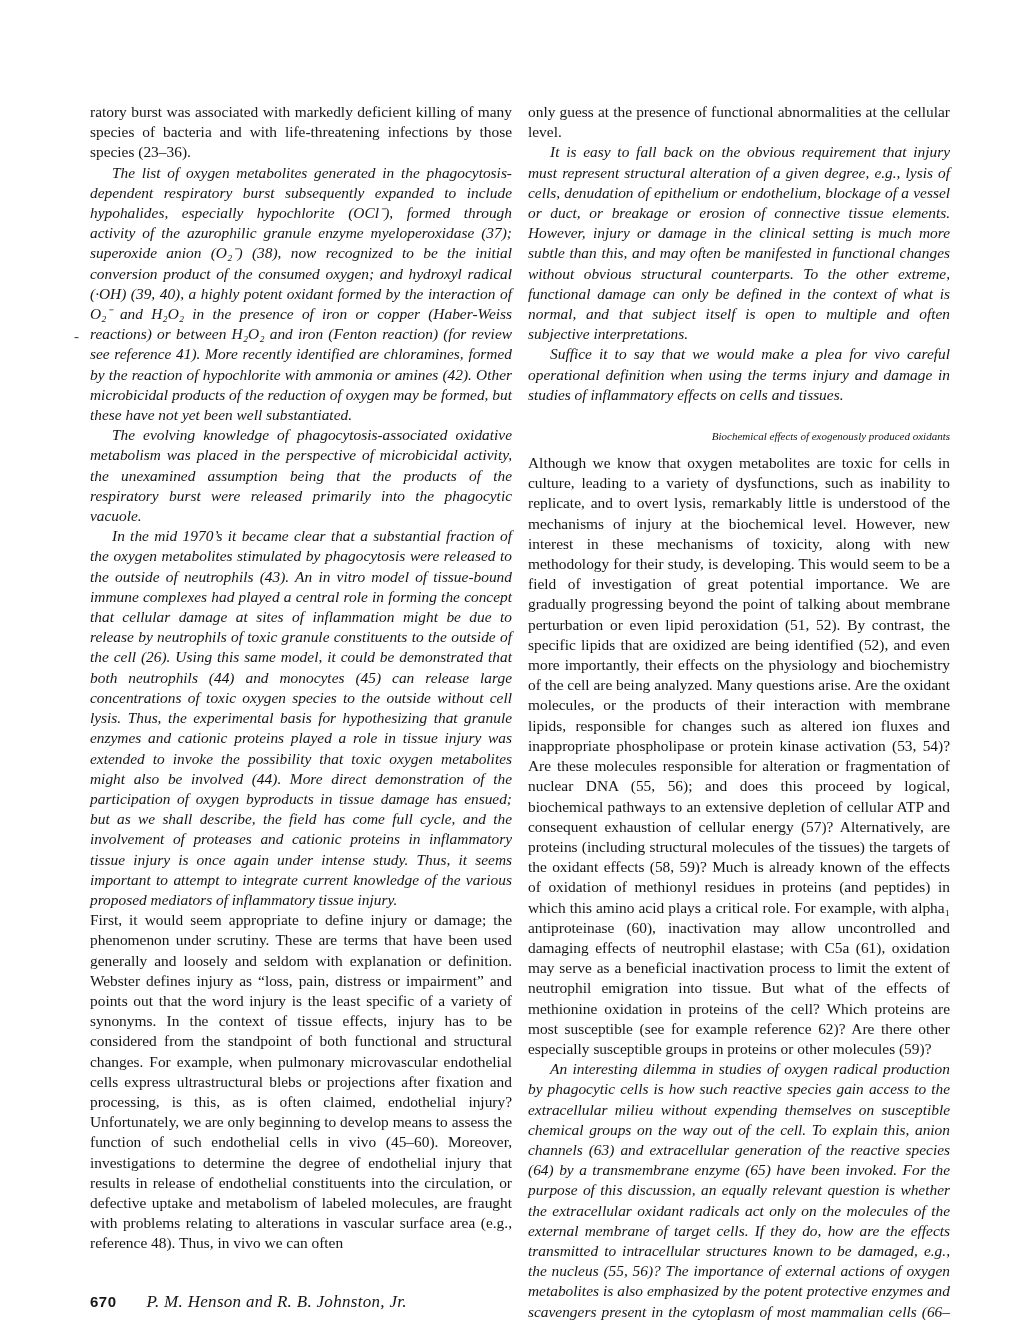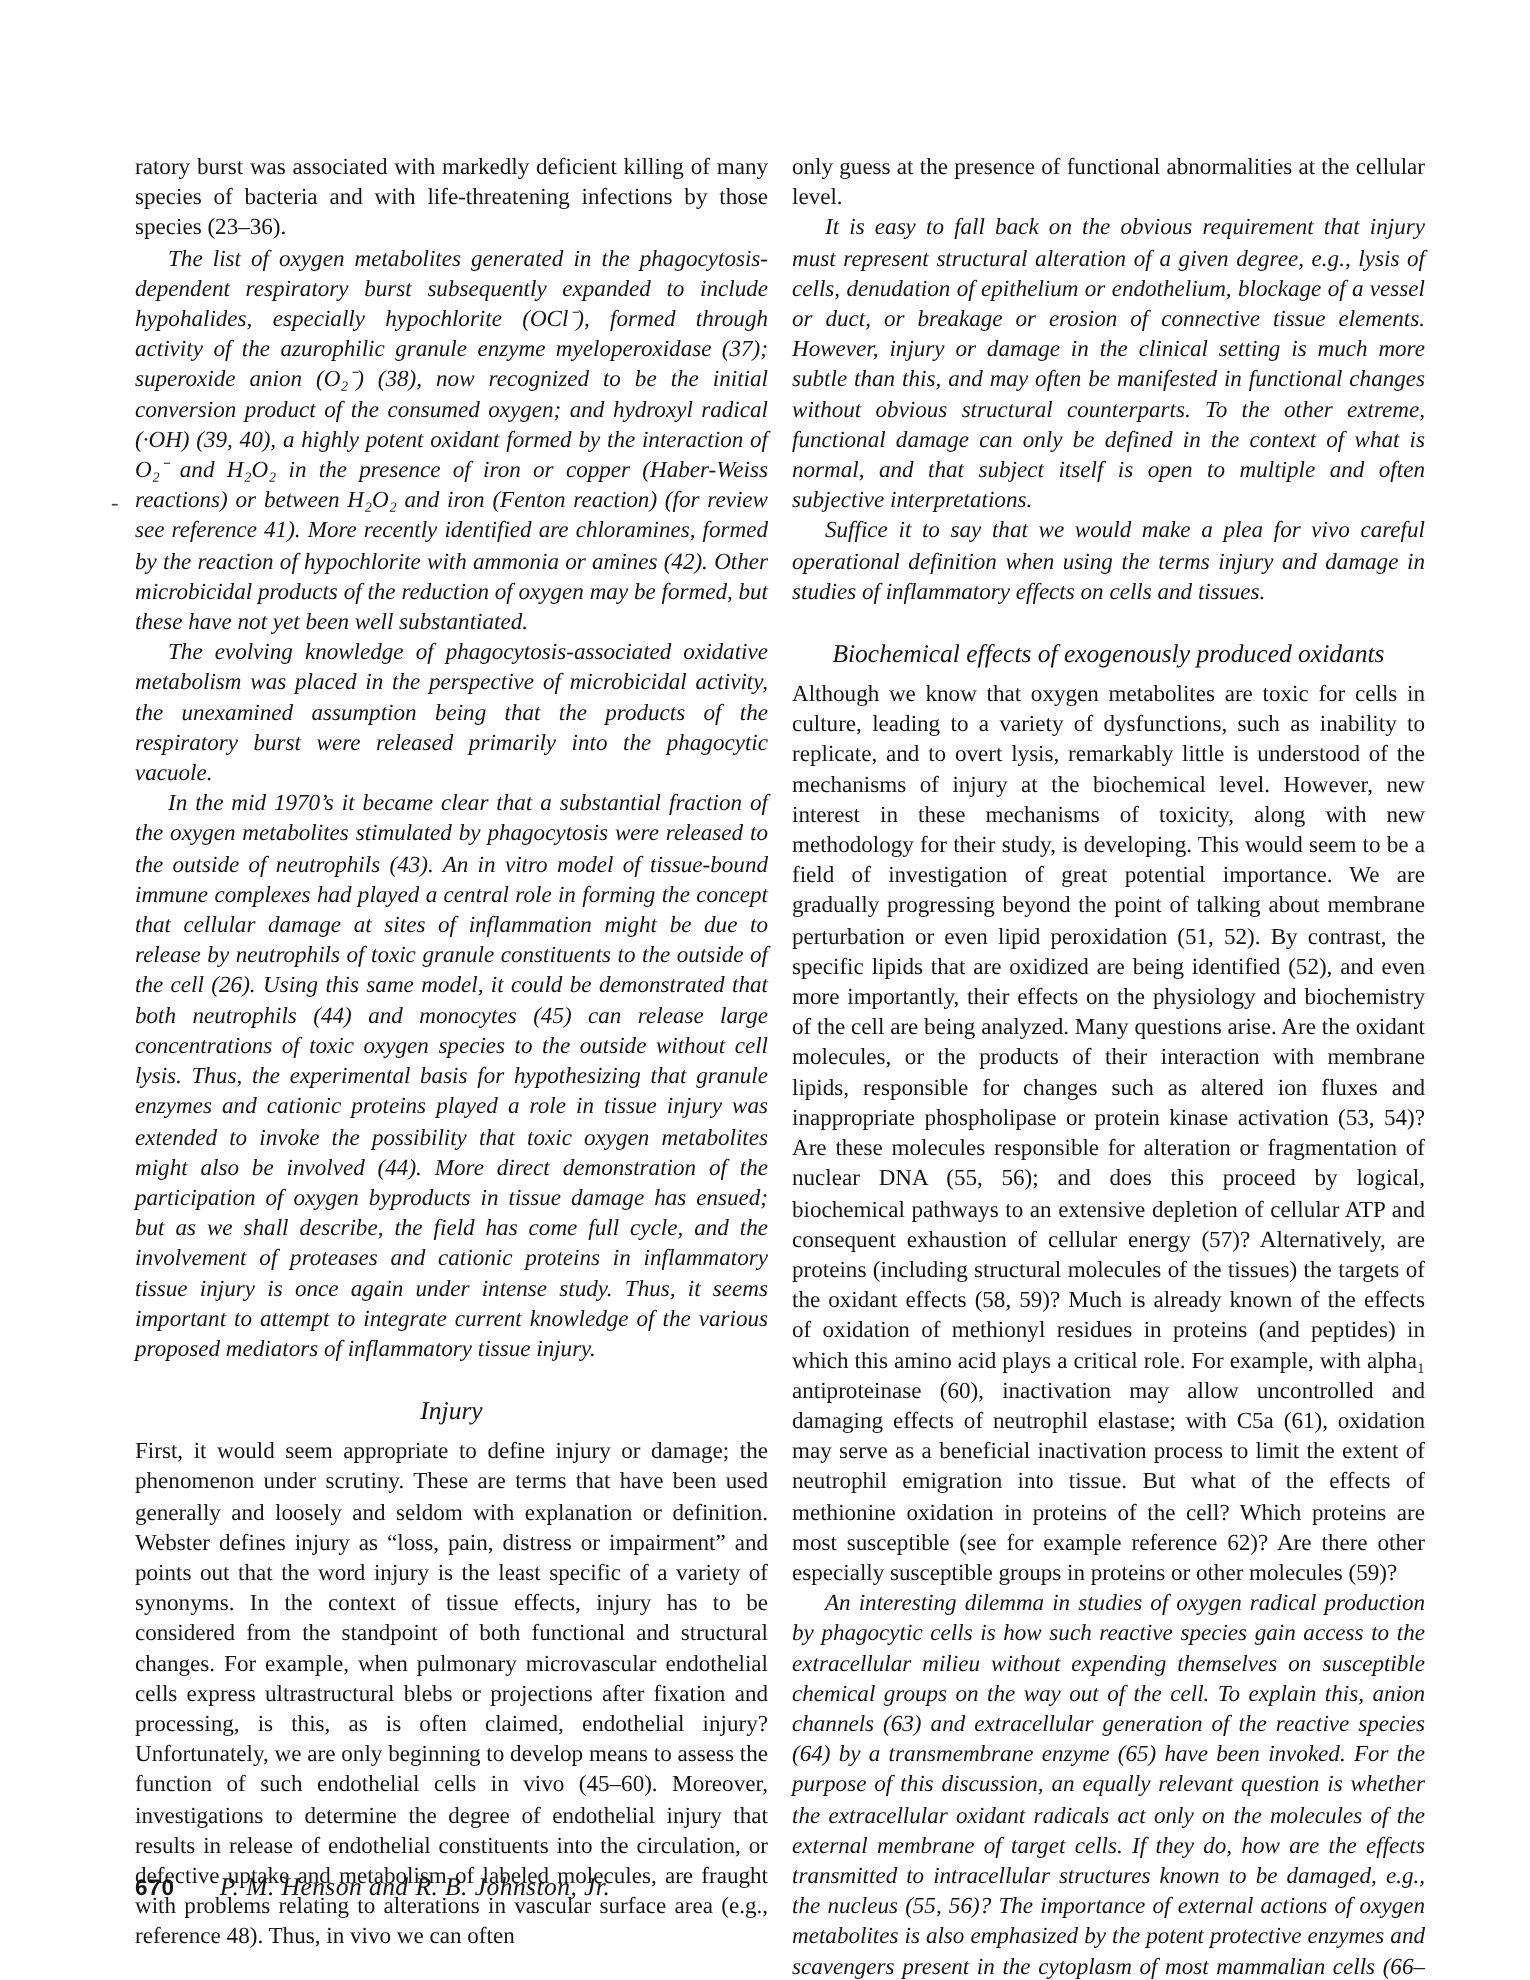--- a/index.html
+++ b/index.html
@@ -24,36 +24,36 @@
   .col {
     font-size: 15.4px;
     line-height: 20.2px;
     text-align: justify;
   }
   .para { margin: 0; }
   .para.indent { text-indent: 22px; font-style: italic; }
   .section-heading {
     font-style: italic;
     font-weight: normal;
-    font-size: 17px;
+    font-size: 11px;
     line-height: 22px;
     margin: 20px 0 6px 0;
-    text-align: center;
+    text-align: right;
   }
   .margin-mark {
     position: absolute;
     left: 74px;
     top: 328px;
     font-size: 15px;
     color: #444444;
   }
   .footer {
     position: absolute;
     left: 90px;
-    top: 1248px;
+    top: 1292px;
     display: flex;
     align-items: baseline;
   }
   .page-number {
     font-family: "Liberation Sans", sans-serif;
     font-weight: bold;
     font-size: 15px;
     letter-spacing: 0.5px;
   }
   .running-head {
@@ -68,21 +68,20 @@
 
 <span class="margin-mark">-</span>
 
 <div class="columns">
 
   <div class="col">
     <p class="para">ratory burst was associated with markedly deficient killing of many species of bacteria and with life-threatening infections by those species (23–36).</p>
     <p class="para indent">The list of oxygen metabolites generated in the phagocytosis-dependent respiratory burst subsequently expanded to include hypohalides, especially hypochlorite (OCl⁻), formed through activity of the azurophilic granule enzyme myeloperoxidase (37); superoxide anion (O₂⁻) (38), now recognized to be the initial conversion product of the consumed oxygen; and hydroxyl radical (·OH) (39, 40), a highly potent oxidant formed by the interaction of O₂⁻ and H₂O₂ in the presence of iron or copper (Haber-Weiss reactions) or between H₂O₂ and iron (Fenton reaction) (for review see reference 41). More recently identified are chloramines, formed by the reaction of hypochlorite with ammonia or amines (42). Other microbicidal products of the reduction of oxygen may be formed, but these have not yet been well substantiated.</p>
     <p class="para indent">The evolving knowledge of phagocytosis-associated oxidative metabolism was placed in the perspective of microbicidal activity, the unexamined assumption being that the products of the respiratory burst were released primarily into the phagocytic vacuole.</p>
     <p class="para indent">In the mid 1970’s it became clear that a substantial fraction of the oxygen metabolites stimulated by phagocytosis were released to the outside of neutrophils (43). An in vitro model of tissue-bound immune complexes had played a central role in forming the concept that cellular damage at sites of inflammation might be due to release by neutrophils of toxic granule constituents to the outside of the cell (26). Using this same model, it could be demonstrated that both neutrophils (44) and monocytes (45) can release large concentrations of toxic oxygen species to the outside without cell lysis. Thus, the experimental basis for hypothesizing that granule enzymes and cationic proteins played a role in tissue injury was extended to invoke the possibility that toxic oxygen metabolites might also be involved (44). More direct demonstration of the participation of oxygen byproducts in tissue damage has ensued; but as we shall describe, the field has come full cycle, and the involvement of proteases and cationic proteins in inflammatory tissue injury is once again under intense study. Thus, it seems important to attempt to integrate current knowledge of the various proposed mediators of inflammatory tissue injury.</p>
-    <h2 class="section-heading">Injury</h2>
     <p class="para">First, it would seem appropriate to define injury or damage; the phenomenon under scrutiny. These are terms that have been used generally and loosely and seldom with explanation or definition. Webster defines injury as “loss, pain, distress or impairment” and points out that the word injury is the least specific of a variety of synonyms. In the context of tissue effects, injury has to be considered from the standpoint of both functional and structural changes. For example, when pulmonary microvascular endothelial cells express ultrastructural blebs or projections after fixation and processing, is this, as is often claimed, endothelial injury? Unfortunately, we are only beginning to develop means to assess the function of such endothelial cells in vivo (45–60). Moreover, investigations to determine the degree of endothelial injury that results in release of endothelial constituents into the circulation, or defective uptake and metabolism of labeled molecules, are fraught with problems relating to alterations in vascular surface area (e.g., reference 48). Thus, in vivo we can often</p>
   </div>
 
   <div class="col">
     <p class="para">only guess at the presence of functional abnormalities at the cellular level.</p>
     <p class="para indent">It is easy to fall back on the obvious requirement that injury must represent structural alteration of a given degree, e.g., lysis of cells, denudation of epithelium or endothelium, blockage of a vessel or duct, or breakage or erosion of connective tissue elements. However, injury or damage in the clinical setting is much more subtle than this, and may often be manifested in functional changes without obvious structural counterparts. To the other extreme, functional damage can only be defined in the context of what is normal, and that subject itself is open to multiple and often subjective interpretations.</p>
     <p class="para indent">Suffice it to say that we would make a plea for vivo careful operational definition when using the terms injury and damage in studies of inflammatory effects on cells and tissues.</p>
     <h2 class="section-heading">Biochemical effects of exogenously produced oxidants</h2>
     <p class="para">Although we know that oxygen metabolites are toxic for cells in culture, leading to a variety of dysfunctions, such as inability to replicate, and to overt lysis, remarkably little is understood of the mechanisms of injury at the biochemical level. However, new interest in these mechanisms of toxicity, along with new methodology for their study, is developing. This would seem to be a field of investigation of great potential importance. We are gradually progressing beyond the point of talking about membrane perturbation or even lipid peroxidation (51, 52). By contrast, the specific lipids that are oxidized are being identified (52), and even more importantly, their effects on the physiology and biochemistry of the cell are being analyzed. Many questions arise. Are the oxidant molecules, or the products of their interaction with membrane lipids, responsible for changes such as altered ion fluxes and inappropriate phospholipase or protein kinase activation (53, 54)? Are these molecules responsible for alteration or fragmentation of nuclear DNA (55, 56); and does this proceed by logical, biochemical pathways to an extensive depletion of cellular ATP and consequent exhaustion of cellular energy (57)? Alternatively, are proteins (including structural molecules of the tissues) the targets of the oxidant effects (58, 59)? Much is already known of the effects of oxidation of methionyl residues in proteins (and peptides) in which this amino acid plays a critical role. For example, with alpha₁ antiproteinase (60), inactivation may allow uncontrolled and damaging effects of neutrophil elastase; with C5a (61), oxidation may serve as a beneficial inactivation process to limit the extent of neutrophil emigration into tissue. But what of the effects of methionine oxidation in proteins of the cell? Which proteins are most susceptible (see for example reference 62)? Are there other especially susceptible groups in proteins or other molecules (59)?</p>
     <p class="para indent">An interesting dilemma in studies of oxygen radical production by phagocytic cells is how such reactive species gain access to the extracellular milieu without expending themselves on susceptible chemical groups on the way out of the cell. To explain this, anion channels (63) and extracellular generation of the reactive species (64) by a transmembrane enzyme (65) have been invoked. For the purpose of this discussion, an equally relevant question is whether the extracellular oxidant radicals act only on the molecules of the external membrane of target cells. If they do, how are the effects transmitted to intracellular structures known to be damaged, e.g., the nucleus (55, 56)? The importance of external actions of oxygen metabolites is also emphasized by the potent protective enzymes and scavengers present in the cytoplasm of most mammalian cells (66–68).</p>

